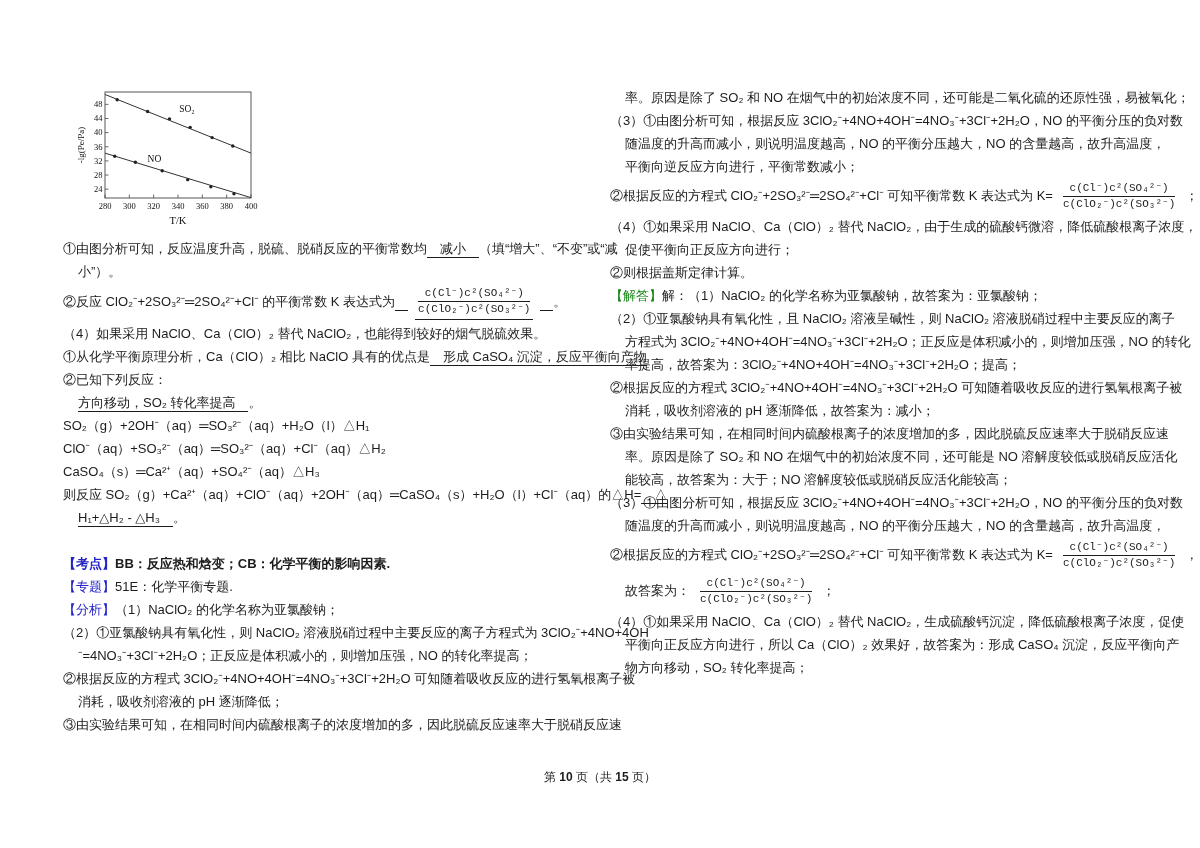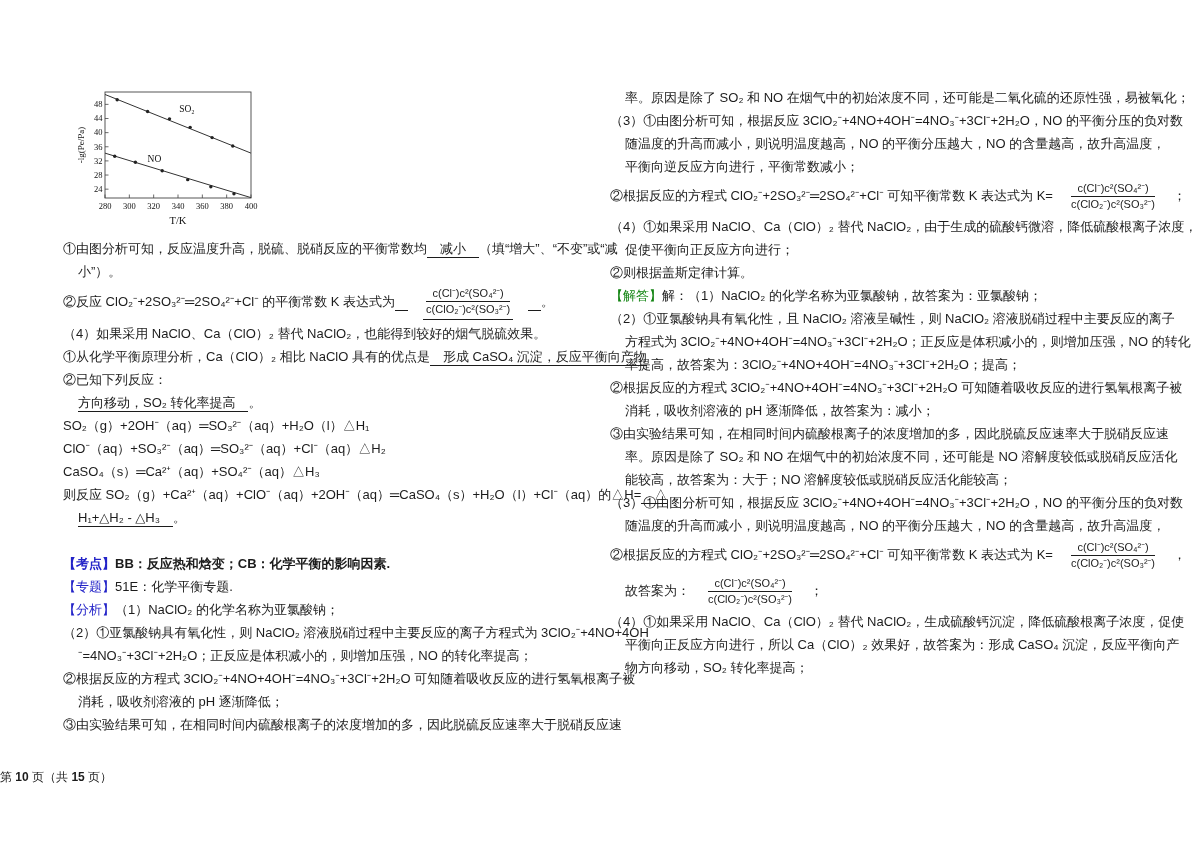--- a/index.html
+++ b/index.html
@@ -9,27 +9,27 @@
   .col{position:absolute;top:86px;width:548px;}
   .col.left{left:63px;}
   .col.right{left:610px;}
   .tline{font-size:13px;line-height:23px;white-space:nowrap;color:var(--body);}
   .tline.ind{padding-left:15px;}
   .tline.gap{margin-top:23px;font-weight:bold;}
   .u{border-bottom:1px solid var(--body);padding-bottom:1px;text-align:center;}
   .c-blue{color:var(--blue);}
   .c-green{color:var(--green);}
   .frac{display:inline-block;vertical-align:middle;text-align:center;
-        font-family:Liberation Sans, sans-serif;font-size:11px;line-height:1.35;
-        padding:1px 3px;margin:2px 15px;}
+        font-family:Liberation Mono, monospace;font-size:11px;line-height:1.35;
+        padding:1px 3px;margin:2px 7px;}
   .frac .num{display:block;}
   .frac .den{display:block;border-top:1px solid var(--body);}
   .frac.u{border-bottom:1px solid var(--body);padding-bottom:2px;}
   .chartfig{margin:0 0 3px 12px;width:188px;height:148px;}
-  .footer{position:absolute;left:0;top:769px;width:1200px;
+  .footer{position:absolute;left:0;top:769px;width:1200px;text-align:center;
           font-size:12px;color:var(--body);}
   .footer .b{font-weight:bold;}
   svg text{font-family:"Liberation Serif",serif;fill:#111;}
 </style>
 </head>
 <body>
 
 <div class="page">
 
   <div class="col left">

